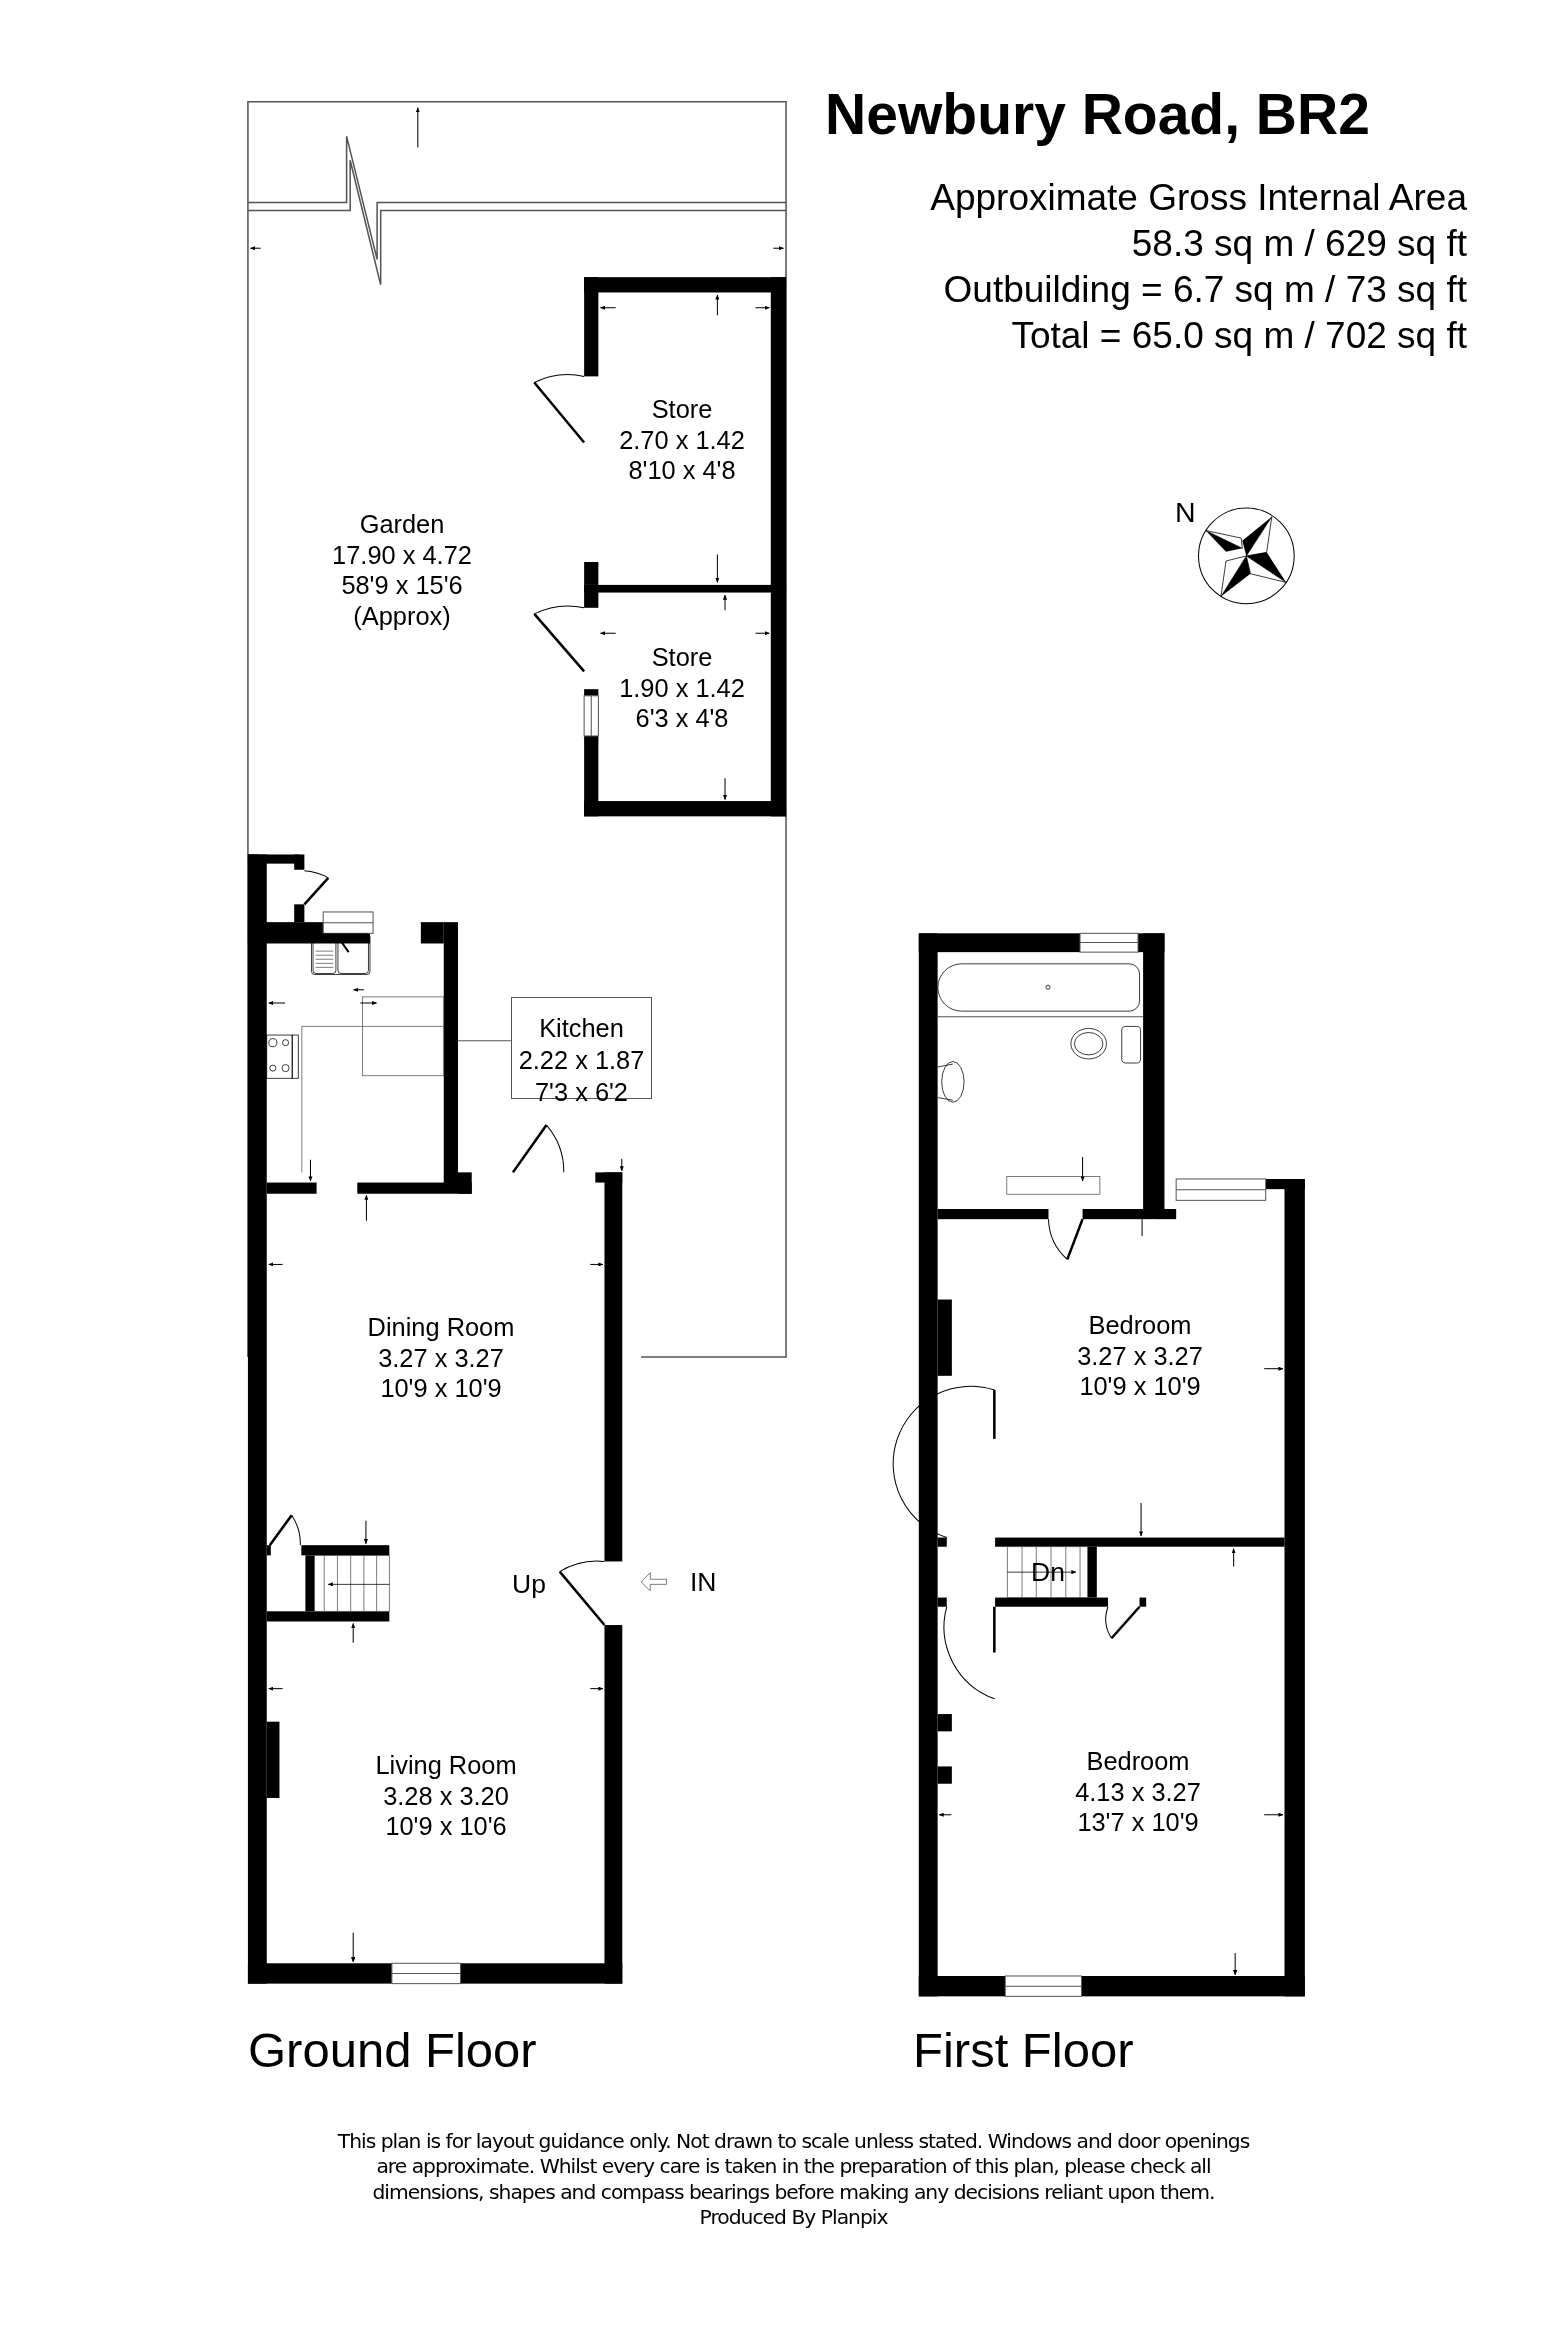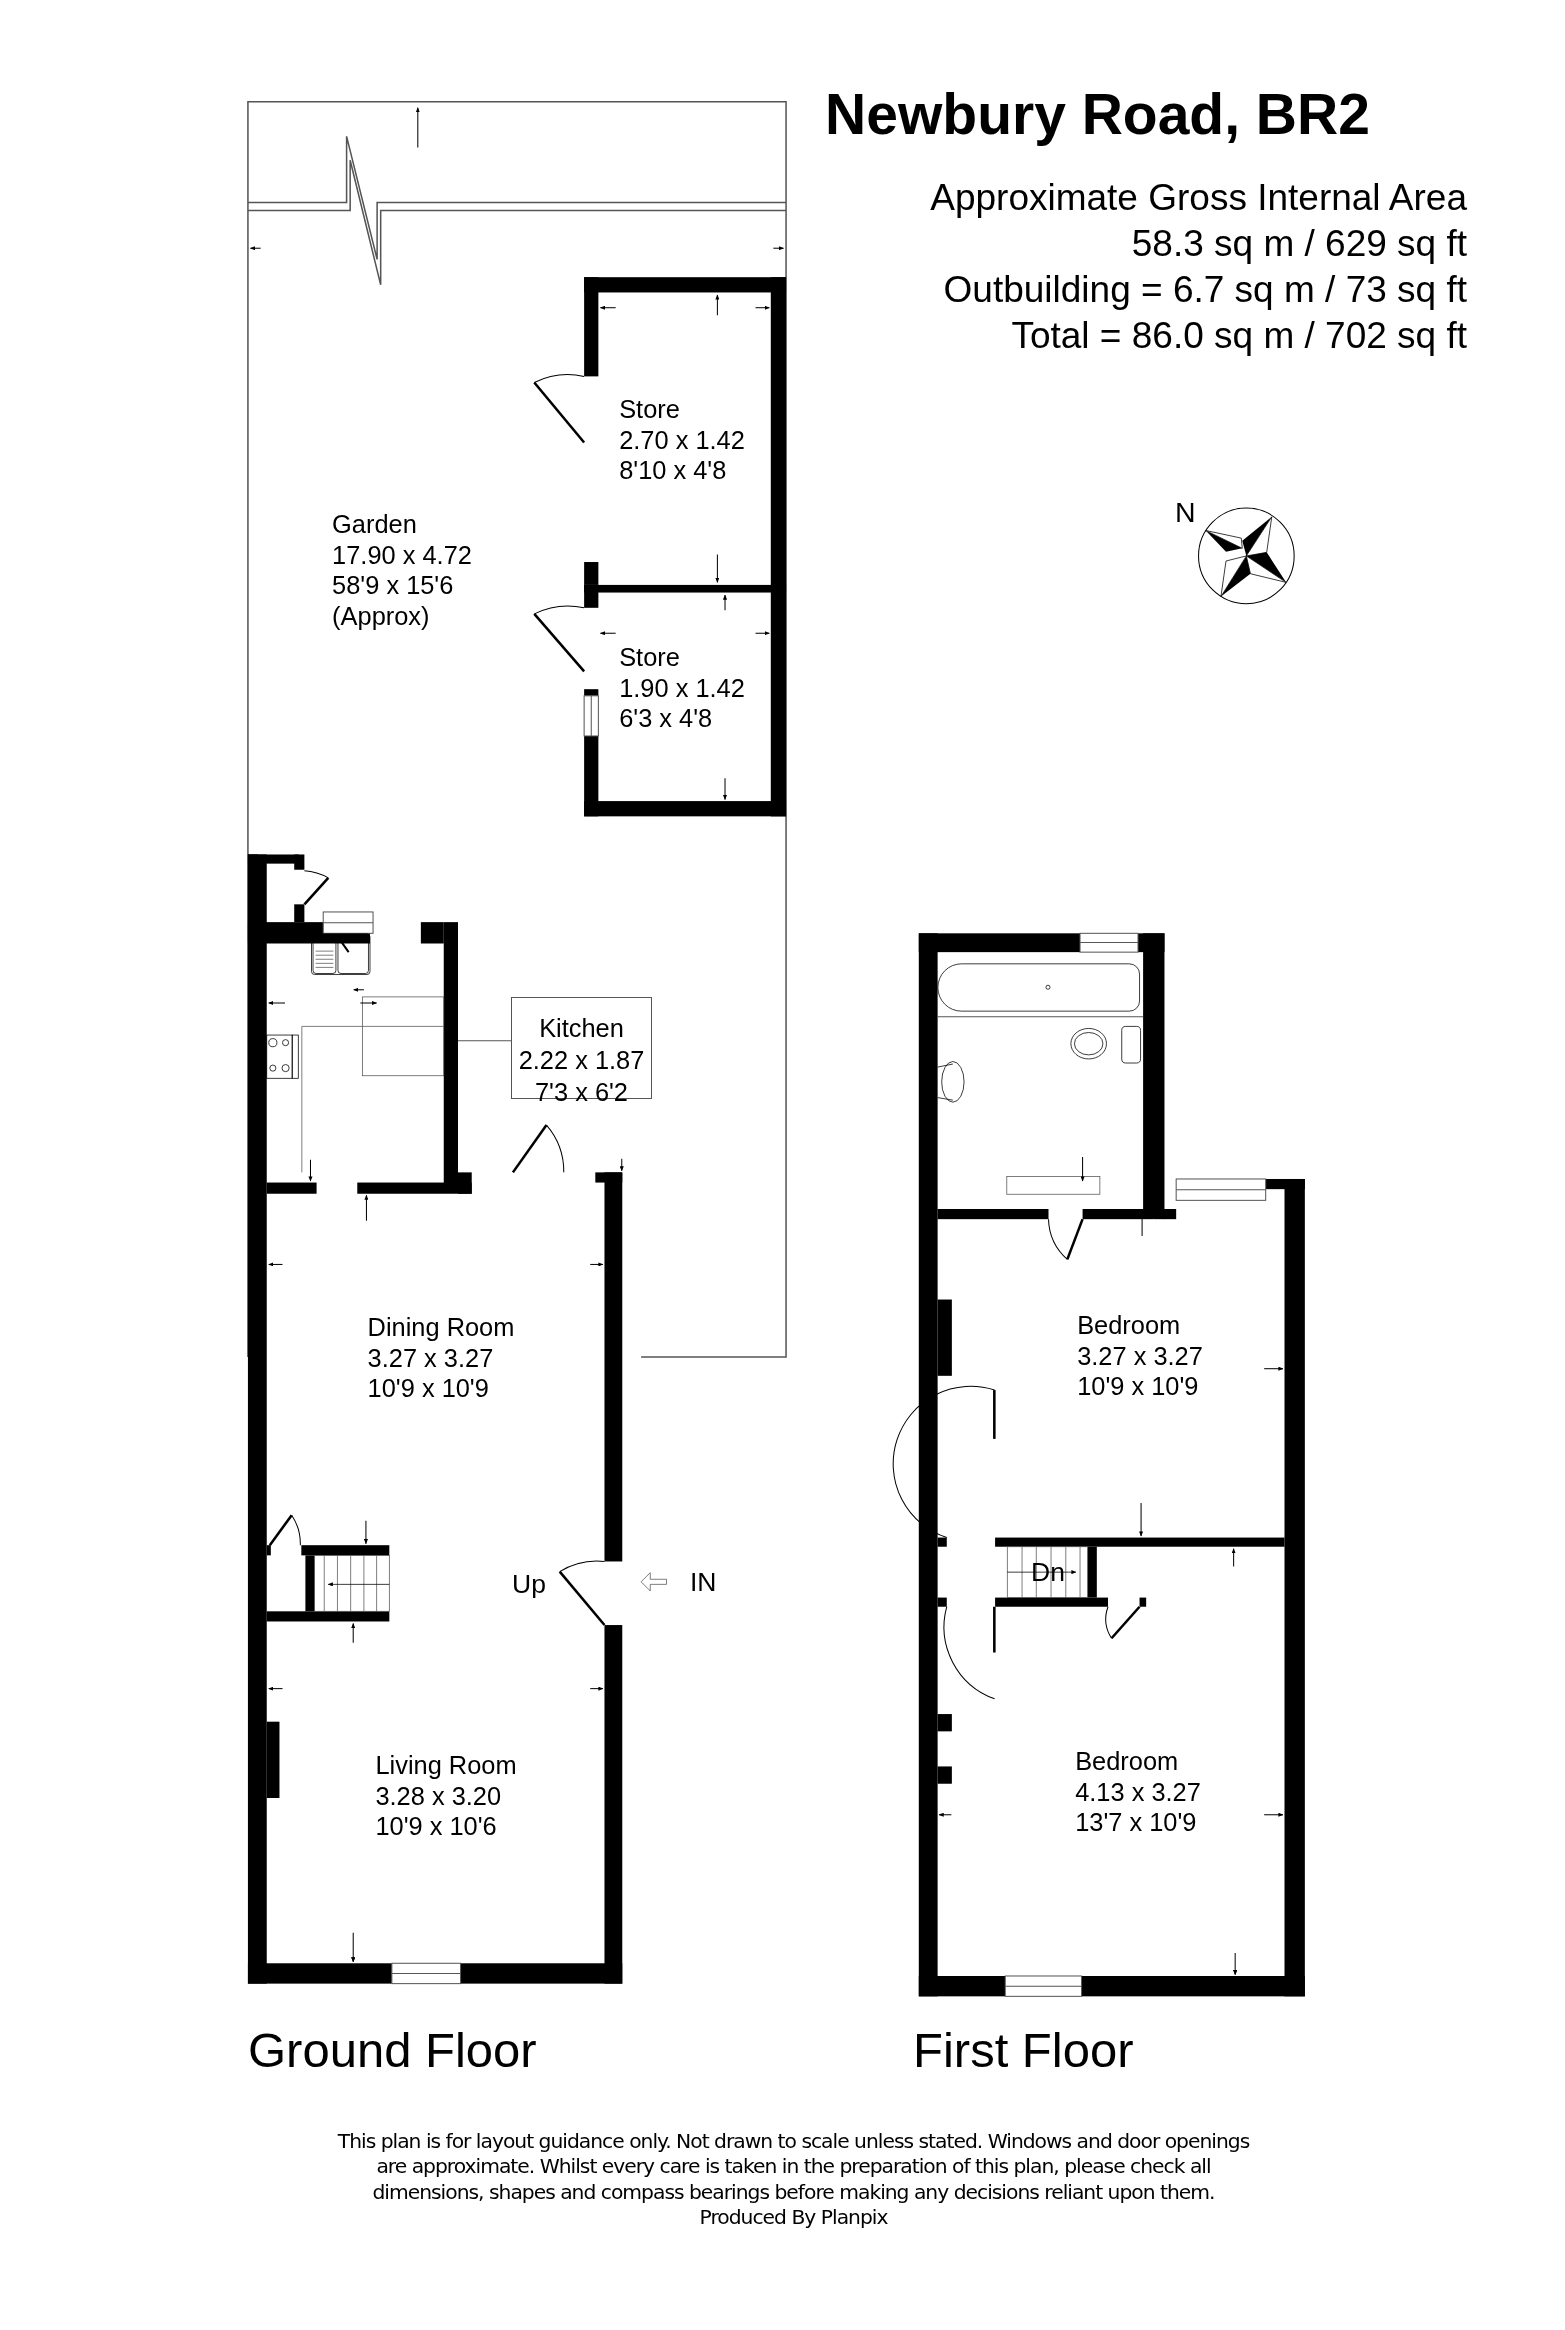--- a/index.html
+++ b/index.html
@@ -4,21 +4,21 @@
 <style>
   html, body { margin:0; padding:0; background:#ffffff; }
   body { width:1566px; height:2330px; position:relative; overflow:hidden; font-family:"Liberation Sans", sans-serif; color:#000; }
   svg { position:absolute; left:0; top:0; }
   .title { position:absolute; left:795px; top:81px; width:605px; text-align:center; font-weight:bold; font-size:57px; line-height:66px; }
   .area { position:absolute; left:862px; top:175px; width:605px; text-align:right; font-size:37px; line-height:46px; }
   .area div { white-space:nowrap; }
   .floor-label { position:absolute; font-weight:normal; font-size:49px; top:2022px; }
   .footer { position:absolute; left:244px; top:2129px; width:1099px; text-align:center; font-size:20.3px; line-height:25.4px; font-family:"DejaVu Sans", sans-serif; letter-spacing:-1px; }
   .footer div { white-space:nowrap; }
-  .room-label { position:absolute; text-align:left; font-size:25.4px; line-height:30.5px; transform:translateX(-50%); white-space:nowrap; }
+  .room-label { position:absolute; text-align:center; font-size:25.4px; line-height:30.5px; transform:translateX(-50%); white-space:nowrap; }
   .small-label { position:absolute; font-size:26.5px; line-height:30.5px; white-space:nowrap;margin-left:20px; }
   .kitchen-box { position:absolute; left:511px; top:997px; width:141px; height:102px; border:1px solid #555; background:#fff; text-align:center; font-size:25.4px; line-height:32px; padding-top:14px; box-sizing:border-box; }
   .compass-n { position:absolute; left:1175px; top:496px; font-size:28.5px; }
 </style>
 </head>
 <body>
 
 <svg width="1566" height="2330" viewBox="0 0 3078 4581">
   <defs>
     <marker id="ah" markerWidth="10" markerHeight="8" refX="9" refY="4" orient="auto" markerUnits="userSpaceOnUse" viewBox="0 0 10 8">
@@ -269,21 +269,21 @@
     <polygon points="-50,80 0,0 8,35" fill="#000"></polygon>
     <polygon points="-50,80 0,0 -40,10" fill="#fff" stroke="#000" stroke-width="1.5"></polygon>
   </g>
 </svg>
 
 <div class="title">Newbury Road, BR2</div>
 <div class="area">
   <div>Approximate Gross Internal Area</div>
   <div>58.3 sq m / 629 sq ft</div>
   <div>Outbuilding = 6.7 sq m / 73 sq ft</div>
-  <div>Total = 86.0 sq m / 702 sq ft</div>
+  <div>Total = 65.0 sq m / 702 sq ft</div>
 </div>
 
 <div class="compass-n">N</div>
 
 <div class="room-label" style="left:402px; top:509px;">
   <div>Garden</div>
   <div>17.90 x 4.72</div>
   <div>58'9 x 15'6</div>
   <div>(Approx)</div>
 </div>

